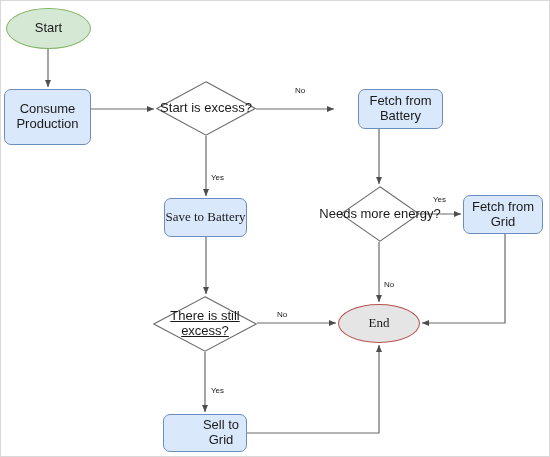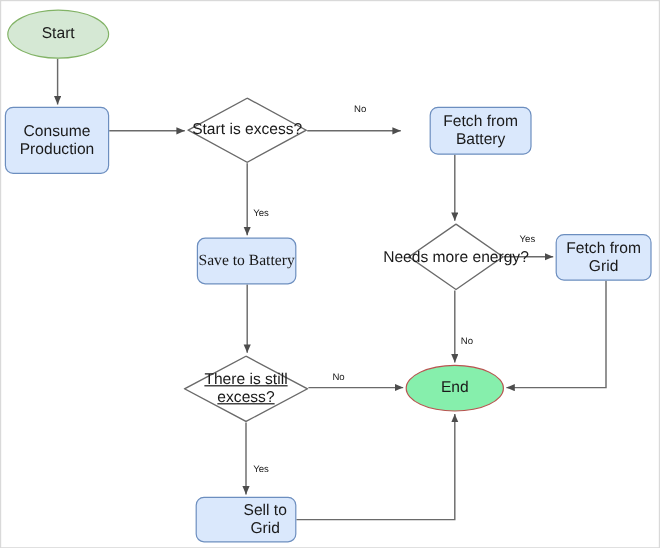--- a/index.html
+++ b/index.html
@@ -131,21 +131,21 @@
       </div>
       <div class="node node-process" style="left: 462px; top: 194px; width: 80px; height: 39px; background: rgb(218, 232, 252); border: 1px solid rgb(108, 142, 191);">
         <span>Fetch from Grid</span>
       </div>
       <div class="node node-decision" style="left: 152px; top: 295px; width: 104px; height: 56px; text-decoration: underline;">
         <svg class="diamond-shape" viewBox="0 0 104 56" preserveAspectRatio="none">
           <polygon points="52,0.8 103.2,28 52,55.2 0.8,28" fill="#ffffff" stroke="#6a6a6a" stroke-width="1.1"></polygon>
         </svg>
         <span class="diamond-label decision-wrap">There is still excess?</span>
       </div>
-      <div class="node node-terminator" style="left: 337px; top: 303px; width: 82px; height: 39px; background: #86efac; border: 1px solid rgb(184, 84, 80);">
+      <div class="node node-terminator" style="left: 337px; top: 303px; width: 82px; height: 39px; background: #e5e5e5; border: 1px solid rgb(184, 84, 80); font-family: Liberation Serif, serif;">
         <span>End</span>
       </div>
       <div class="node node-process" style="left: 162px; top: 413px; width: 84px; height: 38px; background: rgb(218, 232, 252); border: 1px solid rgb(108, 142, 191); padding-left: 32px;">
         <span>Sell to Grid</span>
       </div>
     </div>
   <div id="labels-layer">
       <div class="edge-label" style="left: 294px; top: 85px;">No</div>
       <div class="edge-label" style="left: 210px; top: 172px;">Yes</div>
       <div class="edge-label" style="left: 432px; top: 194px;">Yes</div>

